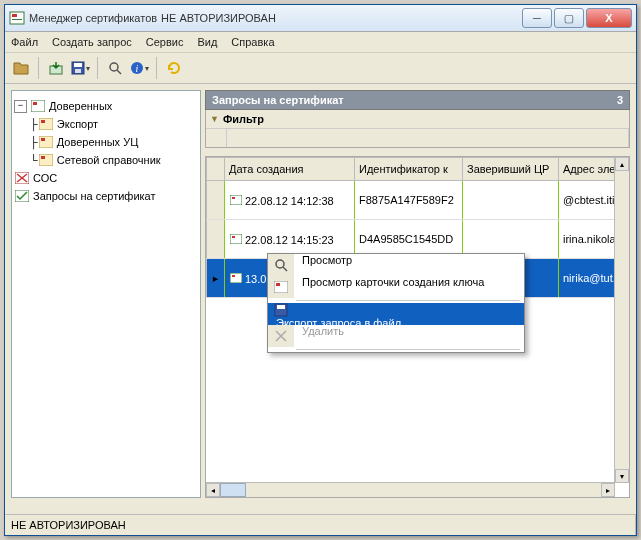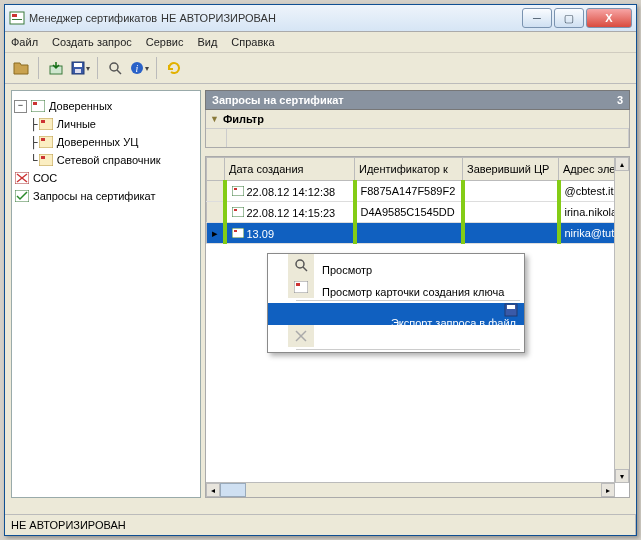--- a/index.html
+++ b/index.html
@@ -28,27 +28,27 @@
   .content{flex:1;margin:6px 6px 6px 0;display:flex;flex-direction:column;}
   .header{background:#8993a0;color:#fff;font-weight:bold;padding:3px 6px;display:flex;justify-content:space-between;border:1px solid #777;}
   .filter{background:#ece9d8;border:1px solid #aaa;border-top:none;}
   .filter .frow{display:flex;align-items:center;height:18px;padding:0 4px;}
   .tri{font-size:9px;color:#8a7a3a;margin-right:4px;}
   .filter .sub{height:18px;border-top:1px solid #ccc;display:flex;}
   .filter .sub div{border-right:1px solid #ccc;width:20px;height:100%;}
   .grid-wrap{flex:1;border:1px solid #aaa;background:#fff;margin-top:8px;position:relative;overflow:hidden;}
   .grid{width:100%;border-collapse:collapse;table-layout:fixed;}
   .grid th{background:#ece9d8;border:1px solid #bbb;text-align:left;padding:2px 4px;font-weight:normal;height:18px;overflow:hidden;white-space:nowrap;}
-  .grid td{border-right:4px solid #84cc16;border-bottom:1px solid #ddd;padding:1px 4px;height:18px;white-space:nowrap;overflow:hidden;}
+  .grid td{border-right:1px solid #84cc16;border-bottom:1px solid #ddd;padding:10px 4px;height:18px;white-space:nowrap;overflow:hidden;}
   .rowsel td{background:#1060c0;color:#fff;}
   .rowmark{width:14px;background:#ece9d8;border:1px solid #bbb;text-align:center;}
   .arrow{color:#000;}
   .cellico{display:inline-flex;width:14px;height:14px;align-items:center;justify-content:center;margin-right:2px;}
   .ctx{position:absolute;left:262px;top:248px;width:256px;background:#fff;border:1px solid #8a8a8a;box-shadow:3px 3px 5px rgba(0,0,0,0.3);z-index:10;}
-  .ctx .row{display:flex;align-items:flex-end;height:22px;padding-left:20px;}
+  .ctx .row{display:flex;align-items:flex-start;height:22px;}
   .ctx .row .gut{width:26px;background:#ece9d8;height:100%;display:flex;align-items:center;justify-content:center;}
   .ctx .row .lbl{padding:0 8px;flex:1;white-space:nowrap;}
   .ctx .row.sel{background:#1060c0;color:#fff;flex-direction:column;}
   .ctx .row.sel .gut{background:#1060c0;}
   .ctx .row.disabled{color:#999;}
   .ctx .hr{height:1px;background:#ccc;margin:2px 4px 2px 28px;}
   .hscroll{position:absolute;bottom:0;left:0;right:14px;height:14px;background:#ece9d8;border-top:1px solid #bbb;display:flex;}
   .hscroll .hbtn{width:14px;height:100%;background:#e8e5dd;border:1px solid #bbb;box-sizing:border-box;display:flex;align-items:center;justify-content:center;font-size:8px;}
   .hscroll .htrack{flex:1;position:relative;}
   .hscroll .hthumb{position:absolute;left:0;top:0;width:26px;height:100%;background:#cfe0f2;border:1px solid #9ab;box-sizing:border-box;}
@@ -150,21 +150,21 @@
       </div>
       <div class="tnode">
         <span class="tind"></span>
           <span class="tline">├</span>
         <span class="tico">
             <svg width="14" height="12">
               <rect width="14" height="12" fill="#fbeec2" stroke="#b89a4a"></rect>
               <rect x="2" y="2" width="4" height="3" fill="#c33"></rect>
             </svg>
           </span>
-        <span>Личные</span>
+        <span>Экспорт</span>
       </div>
       <div class="tnode">
         <span class="tind"></span>
           <span class="tline">├</span>
         <span class="tico">
             <svg width="14" height="12">
               <rect width="14" height="12" fill="#fbeec2" stroke="#b89a4a"></rect>
               <rect x="2" y="2" width="4" height="3" fill="#c33"></rect>
             </svg>
           </span>
@@ -326,20 +326,21 @@
     </div>
     <div class="row disabled">
       <div class="gut">
           <span>
             <svg width="12" height="12">
               <line x1="1" y1="1" x2="11" y2="11" stroke="#aaa" stroke-width="1.5"></line>
               <line x1="11" y1="1" x2="1" y2="11" stroke="#aaa" stroke-width="1.5"></line>
             </svg>
           </span>
         </div>
+      <div class="lbl">Удалить</div>
     </div>
     <div class="hr"></div>
   </div>
 
   <div class="status">
     <div class="s1">НЕ АВТОРИЗИРОВАН</div>
   </div>
 
 </div>
 

